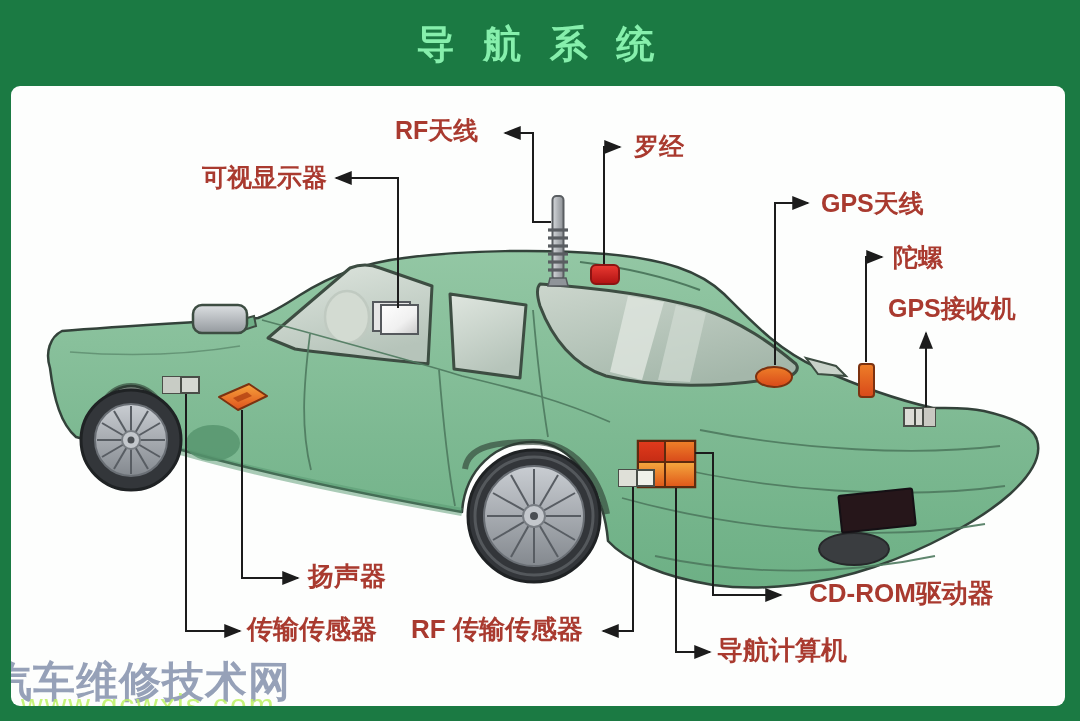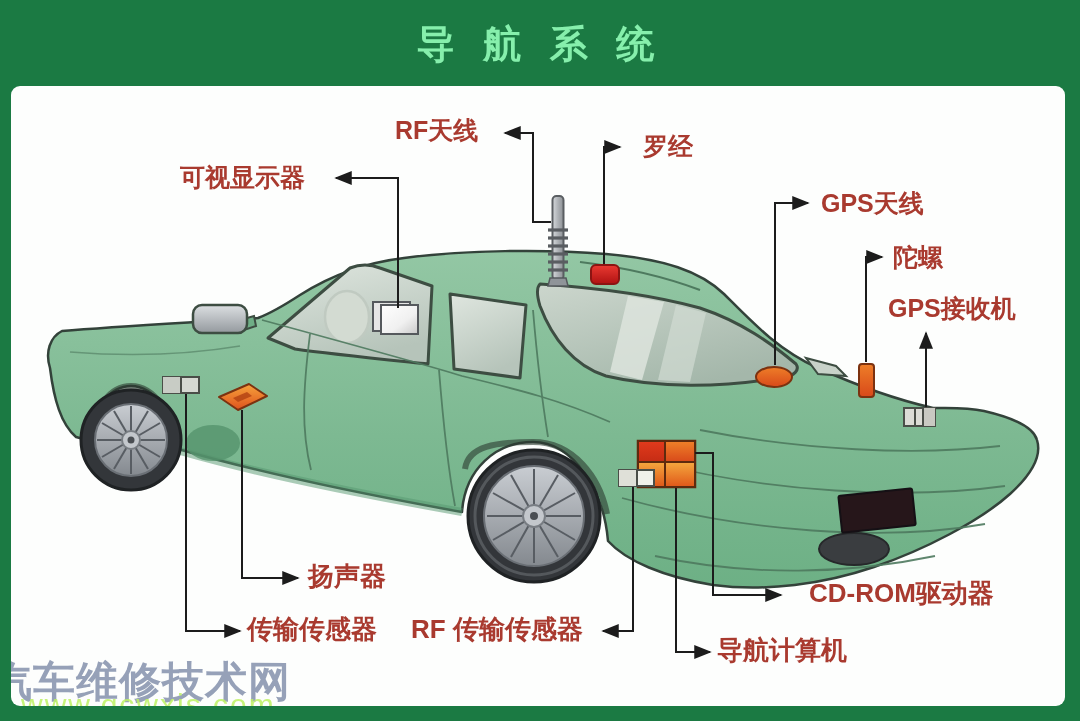--- a/index.html
+++ b/index.html
@@ -6,23 +6,23 @@
   #poster{position:relative;width:1080px;height:721px;background:#1b7a43;overflow:hidden;
           font-family:"Liberation Sans","DejaVu Sans",sans-serif;}
   #title-bar{position:absolute;left:0;top:0;width:1080px;height:86px;}
   #poster-title{position:absolute;left:0;top:22px;width:1080px;text-align:center;
     color:#86efac;font-size:38px;font-weight:700;letter-spacing:9px;line-height:44px;}
   #panel{position:absolute;left:11px;top:86px;width:1054px;height:620px;background:#fdfefd;
          border-radius:9px;}
   #diagram-svg{position:absolute;left:0;top:0;width:1080px;height:721px;}
   .callout{position:absolute;color:#a93a2f;font-weight:700;font-size:25px;white-space:nowrap;
            line-height:27px;}
-  .c-visual-display{left:180px;top:164px;}
+  .c-visual-display{left:202px;top:164px;}
   .c-rf-antenna{left:395px;top:117px;}
-  .c-compass{left:634px;top:133px;margin-left:9px;}
+  .c-compass{left:634px;top:133px;}
   .c-gps-antenna{left:821px;top:190px;text-align:center;}
   .c-gyro{left:893px;top:244px;}
   .c-gps-receiver{left:888px;top:295px;}
   .c-speaker{left:308px;top:563px;font-size:26px;text-align:right;}
   .c-transmission{left:247px;top:616px;font-size:26px;}
   .c-rf-modem{left:411px;top:616px;font-size:26px;}
   .c-cdrom{left:809px;top:580px;font-size:26px;text-align:right;}
   .c-nav-computer{left:717px;top:637px;font-size:26px;}
   #watermark-clip{position:absolute;left:11px;top:86px;width:1054px;height:620px;
                   overflow:hidden;pointer-events:none;}

